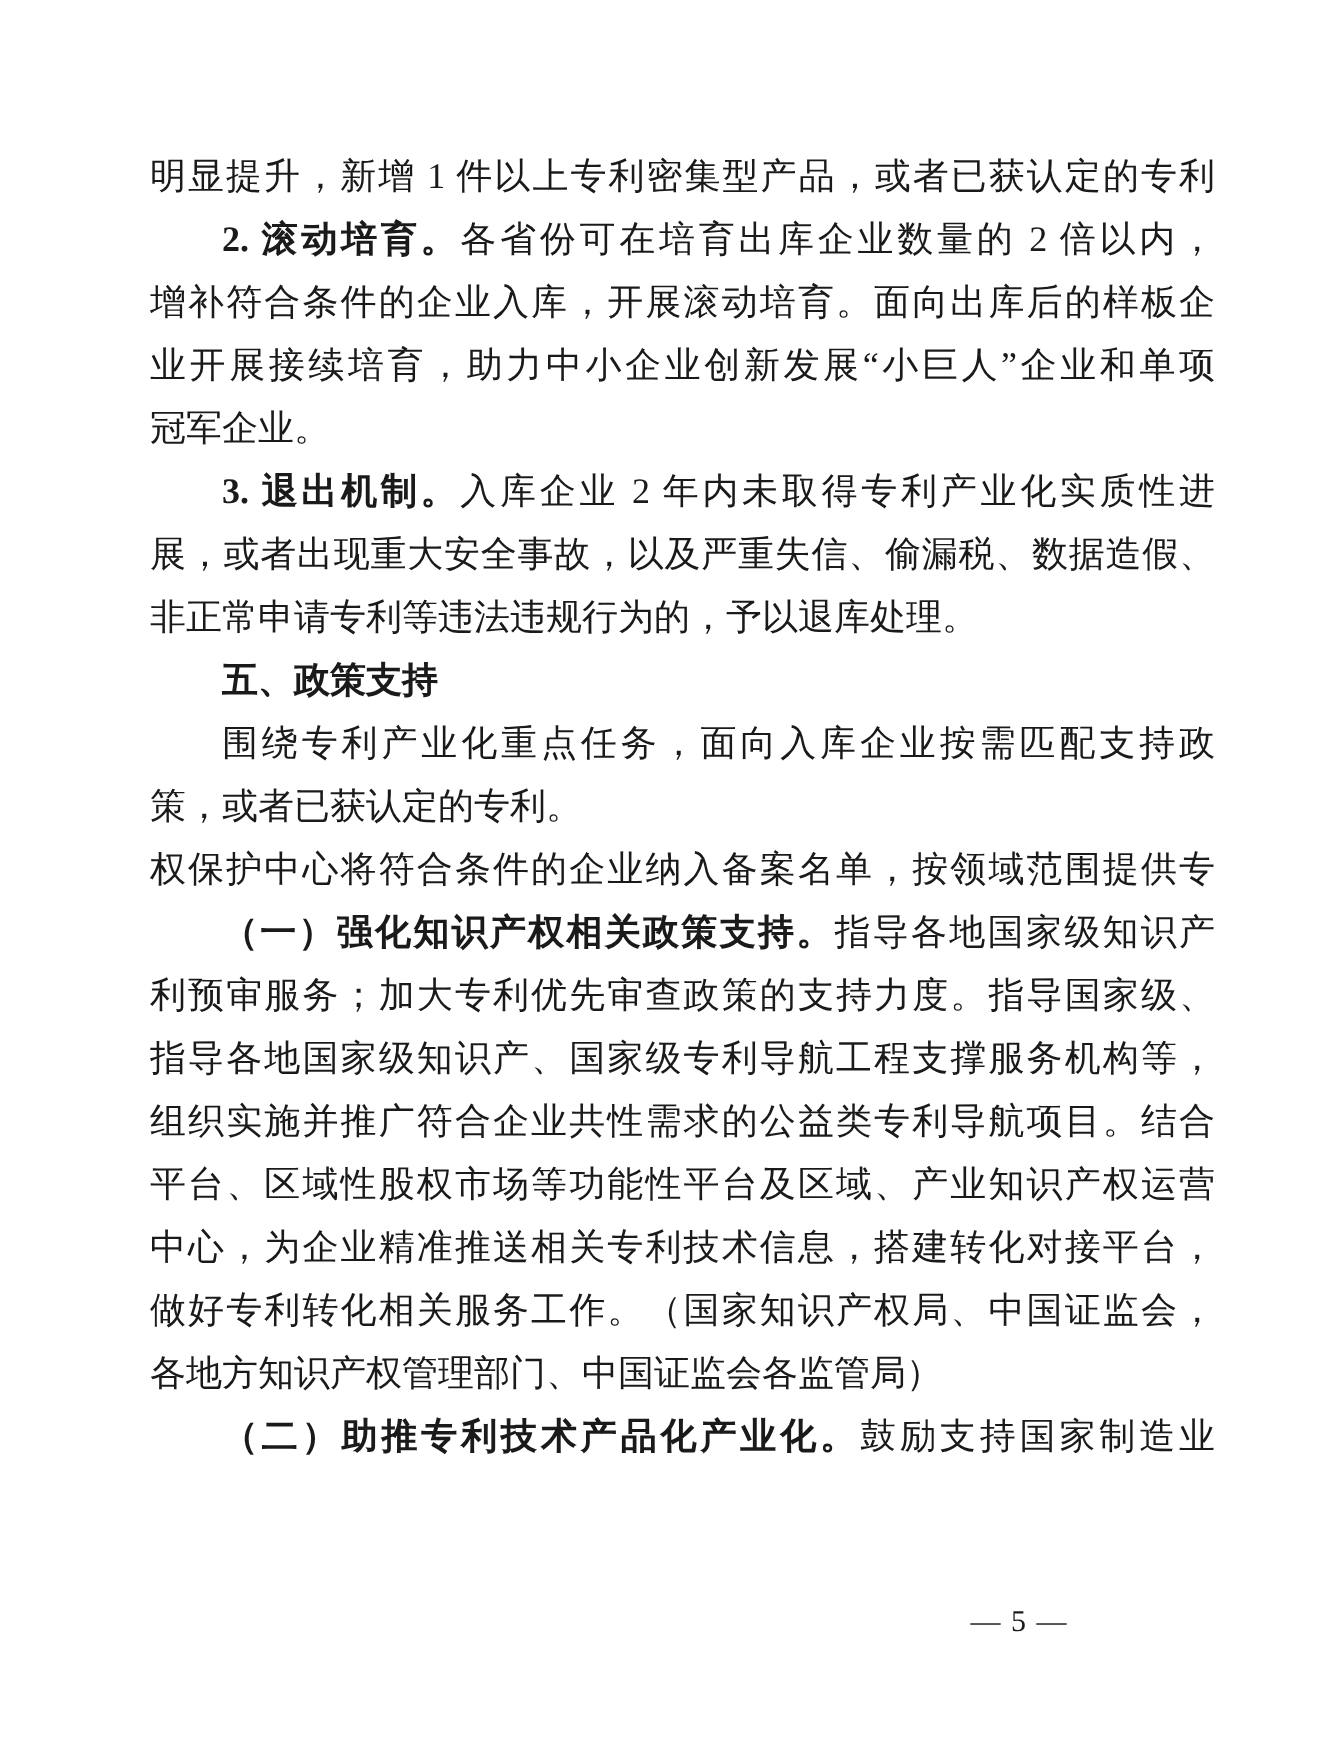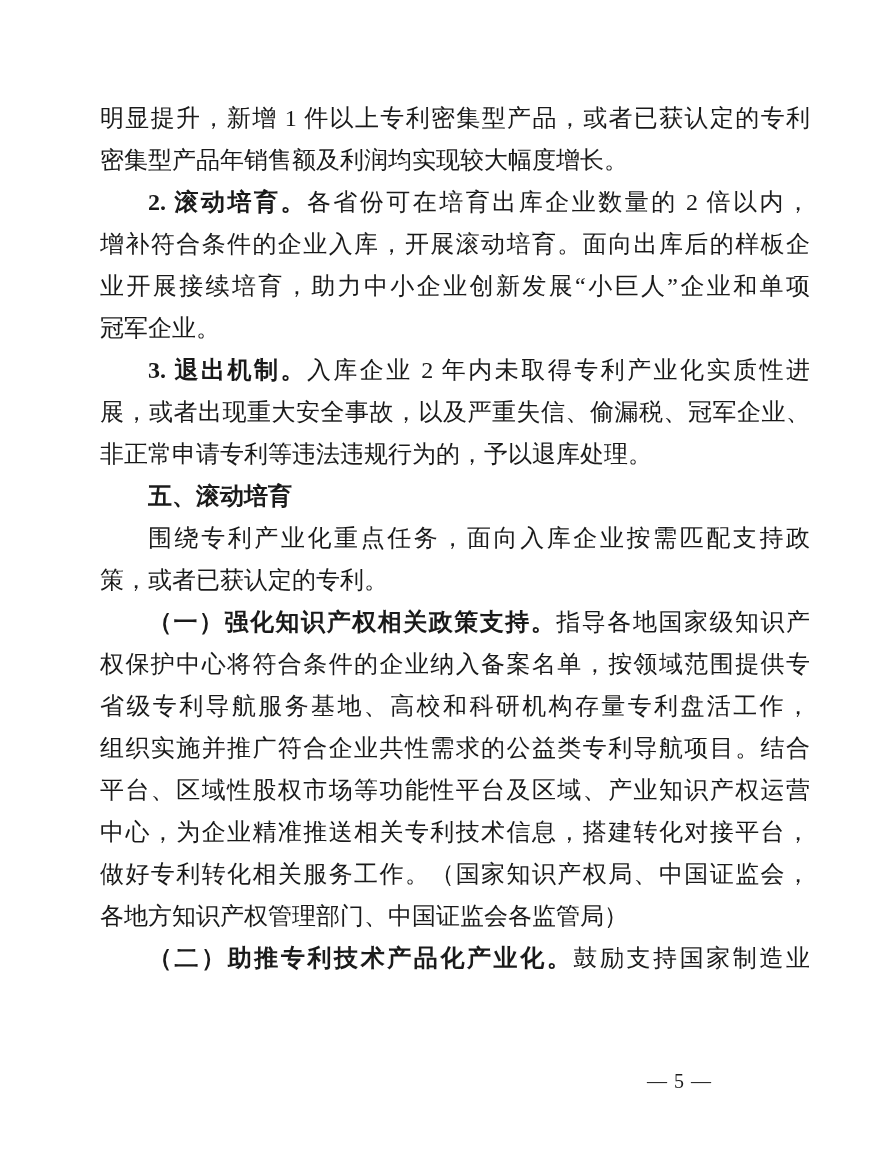--- a/index.html
+++ b/index.html
@@ -46,34 +46,34 @@
     color: #1a1a1a;
     white-space: pre;
   }
 </style>
 </head>
 <body>
 
 <div class="page">
   <div class="doc-body" id="doc-body">
       <div class="line justify"><span class="seg">明显提升，新增 1 件以上专利密集型产品，或者已获认定的专利</span></div>
-      <div class="line"><span class="seg">密集型产品年销售额及利润均实现较大幅度增长。</span></div>
       <div class="line justify indent"><span class="seg bold">2. 滚动培育。</span><span class="seg">各省份可在培育出库企业数量的 2 倍以内，</span></div>
       <div class="line justify"><span class="seg">增补符合条件的企业入库，开展滚动培育。面向出库后的样板企</span></div>
       <div class="line justify"><span class="seg">业开展接续培育，助力中小企业创新发展“小巨人”企业和单项</span></div>
       <div class="line"><span class="seg">冠军企业。</span></div>
       <div class="line justify indent"><span class="seg bold">3. 退出机制。</span><span class="seg">入库企业 2 年内未取得专利产业化实质性进</span></div>
-      <div class="line justify"><span class="seg">展，或者出现重大安全事故，以及严重失信、偷漏税、冠军企业、</span></div>
+      <div class="line justify"><span class="seg">展，或者出现重大安全事故，以及严重失信、偷漏税、数据造假、</span></div>
       <div class="line"><span class="seg">非正常申请专利等违法违规行为的，予以退库处理。</span></div>
-      <div class="line indent"><span class="seg bold">五、滚动培育</span></div>
+      <div class="line indent"><span class="seg bold">五、政策支持</span></div>
       <div class="line justify indent"><span class="seg">围绕专利产业化重点任务，面向入库企业按需匹配支持政</span></div>
       <div class="line"><span class="seg">策，或者已获认定的专利。</span></div>
+      <div class="line justify"><span class="seg">权保护中心将符合条件的企业纳入备案名单，按领域范围提供专</span></div>
       <div class="line justify indent"><span class="seg bold">（一）强化知识产权相关政策支持。</span><span class="seg">指导各地国家级知识产</span></div>
-      <div class="line justify"><span class="seg">权保护中心将符合条件的企业纳入备案名单，按领域范围提供专</span></div>
-      <div class="line justify"><span class="seg">省级专利导航服务基地、高校和科研机构存量专利盘活工作，</span></div>
+      <div class="line justify"><span class="seg">利预审服务；加大专利优先审查政策的支持力度。指导国家级、</span></div>
+      <div class="line justify"><span class="seg">指导各地国家级知识产、国家级专利导航工程支撑服务机构等，</span></div>
       <div class="line justify"><span class="seg">组织实施并推广符合企业共性需求的公益类专利导航项目。结合</span></div>
       <div class="line justify"><span class="seg">平台、区域性股权市场等功能性平台及区域、产业知识产权运营</span></div>
       <div class="line justify"><span class="seg">中心，为企业精准推送相关专利技术信息，搭建转化对接平台，</span></div>
       <div class="line justify"><span class="seg">做好专利转化相关服务工作。（国家知识产权局、中国证监会，</span></div>
       <div class="line"><span class="seg">各地方知识产权管理部门、中国证监会各监管局）</span></div>
       <div class="line justify indent"><span class="seg bold">（二）助推专利技术产品化产业化。</span><span class="seg">鼓励支持国家制造业</span></div>
     </div>
   <div class="page-number">— 5 —</div>
 </div>
 

